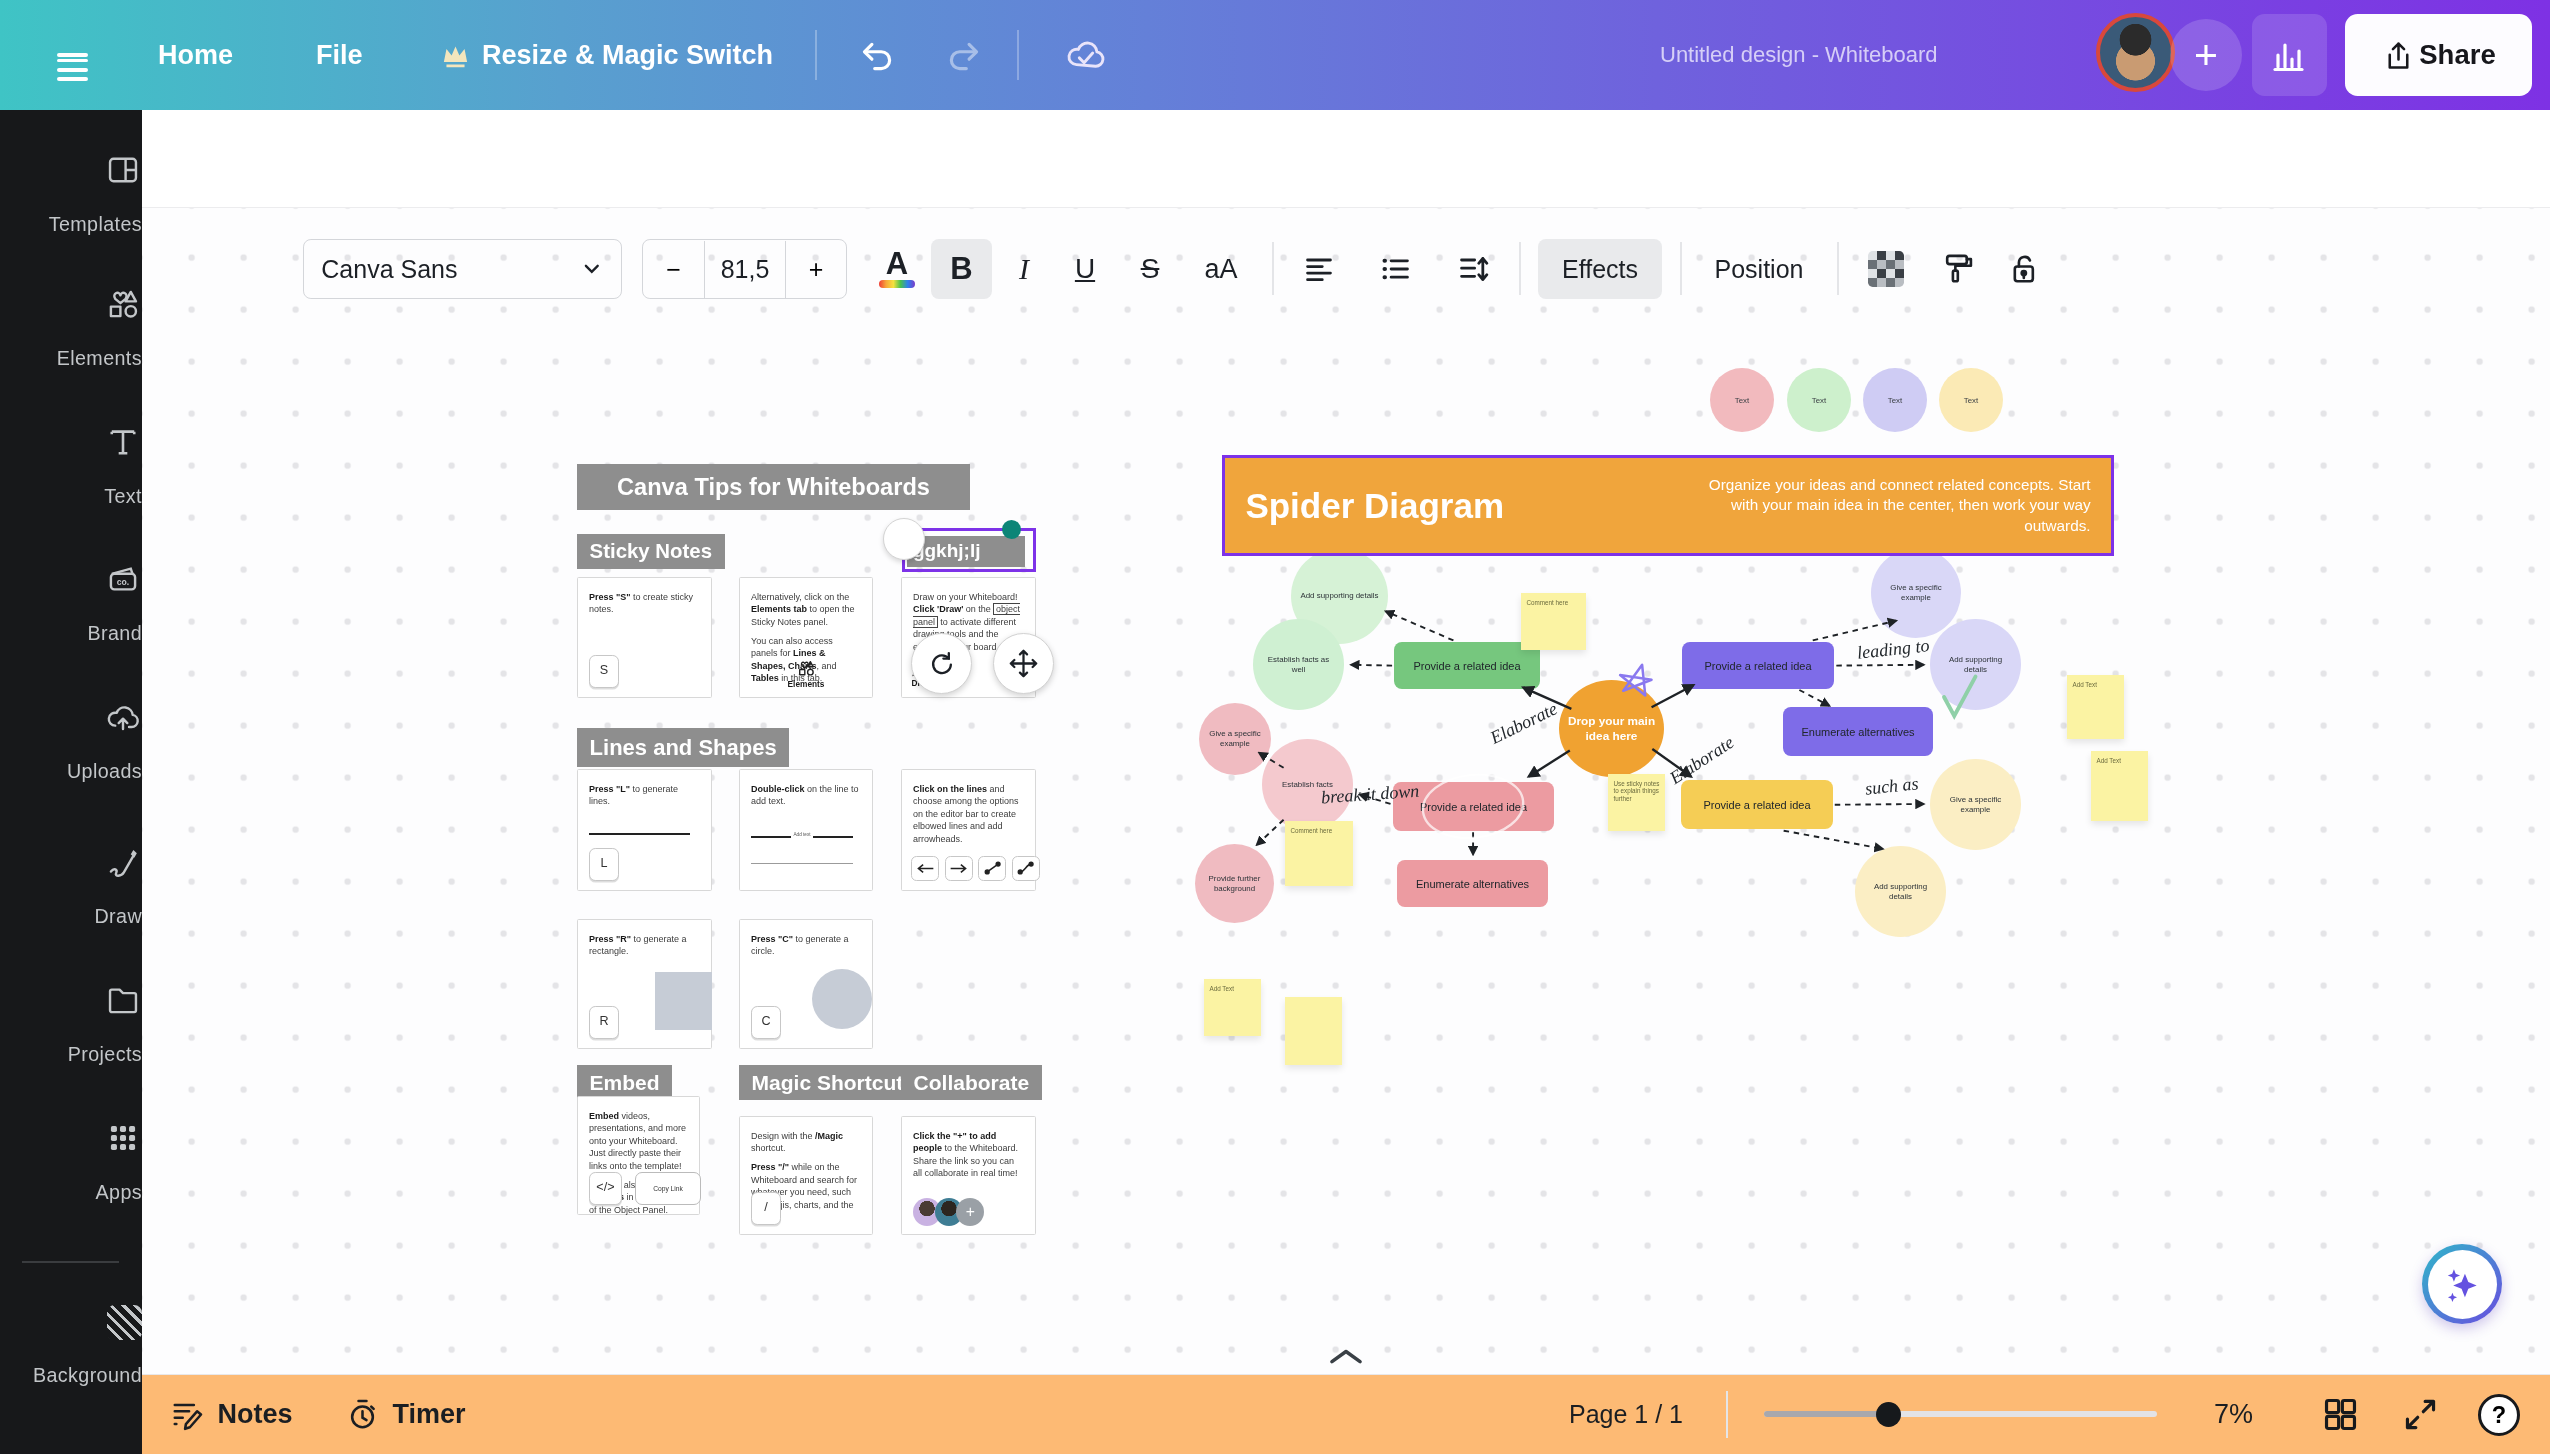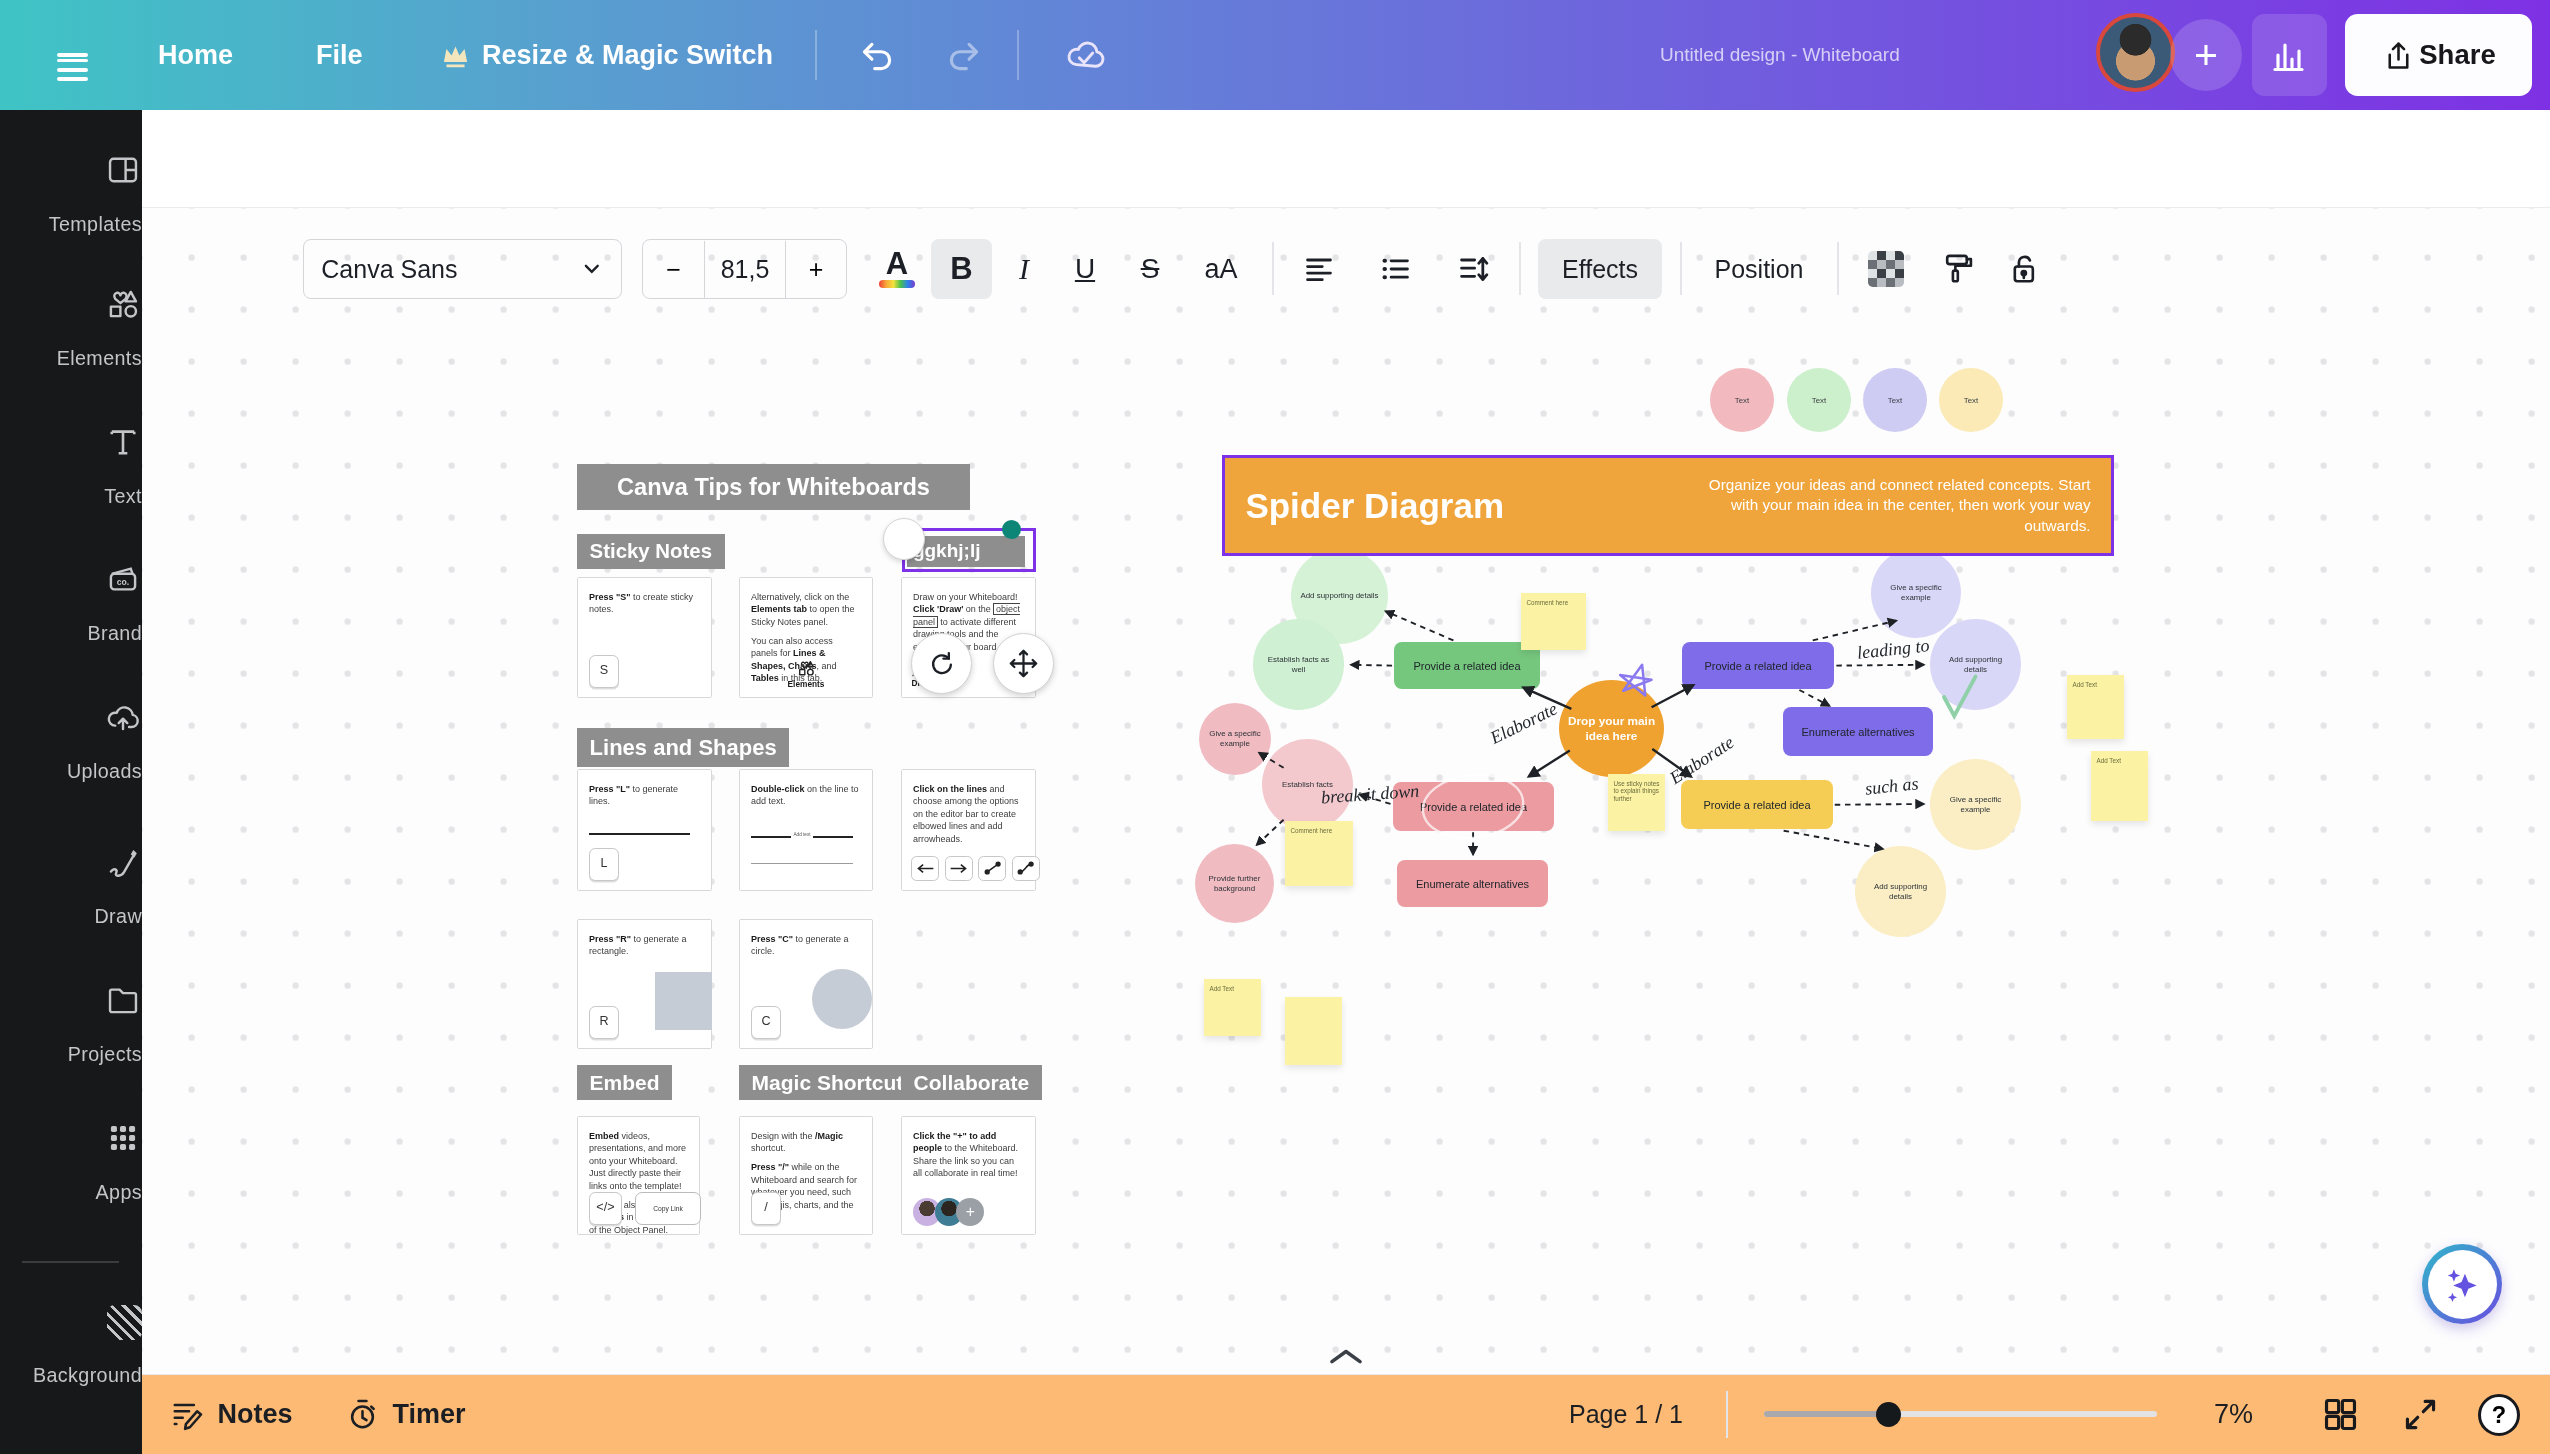--- a/index.html
+++ b/index.html
@@ -10,21 +10,21 @@
   
   .topbar { position:absolute; left:0; top:0; width:2550px; height:110px;
     background:linear-gradient(90deg,#3fc4c5 0%,#58a0cf 22%,#6480d8 45%,#6f62dd 65%,#7e31e4 100%);
     color:#fff; z-index:20; }
   .topbar .menu-label { font-size:27px; font-weight:600; color:#fff; }
   .tb-item { position:absolute; top:0; height:110px; display:flex; align-items:center; gap:11px; cursor:pointer; background:none; border:none; color:#fff; }
   .hamburger span { display:block; width:31px; height:3.9px; background:#fff; border-radius:2.4px; margin:5.5px 0; }
   .tb-divider { position:absolute; top:30px; width:1.6px; height:50px; background:rgba(255,255,255,.28); }
   .icon-btn svg { display:block; }
   .doc-title { position:absolute; left:1660px; top:0; height:110px; display:flex; align-items:center;
-    font-size:19px; color:rgba(228,222,250,.88); }
+    font-size:22px; color:rgba(228,222,250,.88); }
   .avatar { position:absolute; left:2096px; top:13.4px; width:79px; height:79px; border-radius:50%;
     border:4.7px solid #d8483c; overflow:hidden;
     background:radial-gradient(circle at 50% 32%,#2b2b2b 0 26%,transparent 27%),
                radial-gradient(circle at 50% 62%,#c99b72 0 34%,#3a5a78 35%); }
   .plus-people { position:absolute; left:2170px; top:19px; width:72px; height:72px; border-radius:50%;
     background:rgba(255,255,255,.16); color:#fff; font-size:41px; font-weight:400;
     display:flex; align-items:center; justify-content:center; border:none; cursor:pointer; }
   .insights-btn { position:absolute; left:2252px; top:14px; width:75px; height:82px; border-radius:12.6px;
     background:rgba(255,255,255,.14); border:none; display:flex; align-items:center; justify-content:center; cursor:pointer; }
   .share-btn { position:absolute; left:2345px; top:14px; width:187px; height:82px; border-radius:12.6px;
@@ -391,21 +391,21 @@
   <div class="card" style="left:597px;top:711px;width:134px;height:130px;">
     <p><b>Press "C"</b><span> to generate a circle.</span></p>
     <div style="position:absolute;left:72px;top:49px;width:60px;height:60px;border-radius:50%;background:#c6ccd6;"></div>
     <span class="keycap">C</span>
   </div>
 
   <div class="glabel" style="left:435px;top:857px;height:35px;font-size:21px;">Embed</div>
   <div class="glabel" style="left:597px;top:857px;height:35px;font-size:21px;">Magic Shortcut</div>
   <div class="glabel" style="left:759px;top:857px;height:35px;font-size:21px;">Collaborate</div>
 
-  <div class="card" style="left:435px;top:908px;width:123px;height:119px;">
+  <div class="card" style="left:435px;top:888px;width:123px;height:119px;">
     <p style="margin-bottom:6.3px;"><b>Embed</b><span> videos, presentations, and more onto your Whiteboard. Just directly paste their links onto the template!</span></p>
     <p><span>You can also access </span><b>Embeds</b><span> in the Apps Tab of the Object Panel.</span></p>
     <span class="keycap">&lt;/&gt;</span>
     <button style="position:absolute;left:57px;bottom:9.4px;width:66px;height:33px;border:1.6px solid #bbb;border-radius:7px;background:#fff;font-size:6.7px;color:#333;cursor:pointer;">Copy Link</button>
   </div>
   <div class="card" style="left:597px;top:908px;width:134px;height:119px;">
     <p style="margin-bottom:6.3px;"><span>Design with the </span><b>/Magic</b><span> shortcut.</span></p>
     <p><b>Press "/"</b><span> while on the Whiteboard and search for whatever you need, such as emojis, charts, and the timer!</span></p>
     <span class="keycap">/</span>
   </div>

